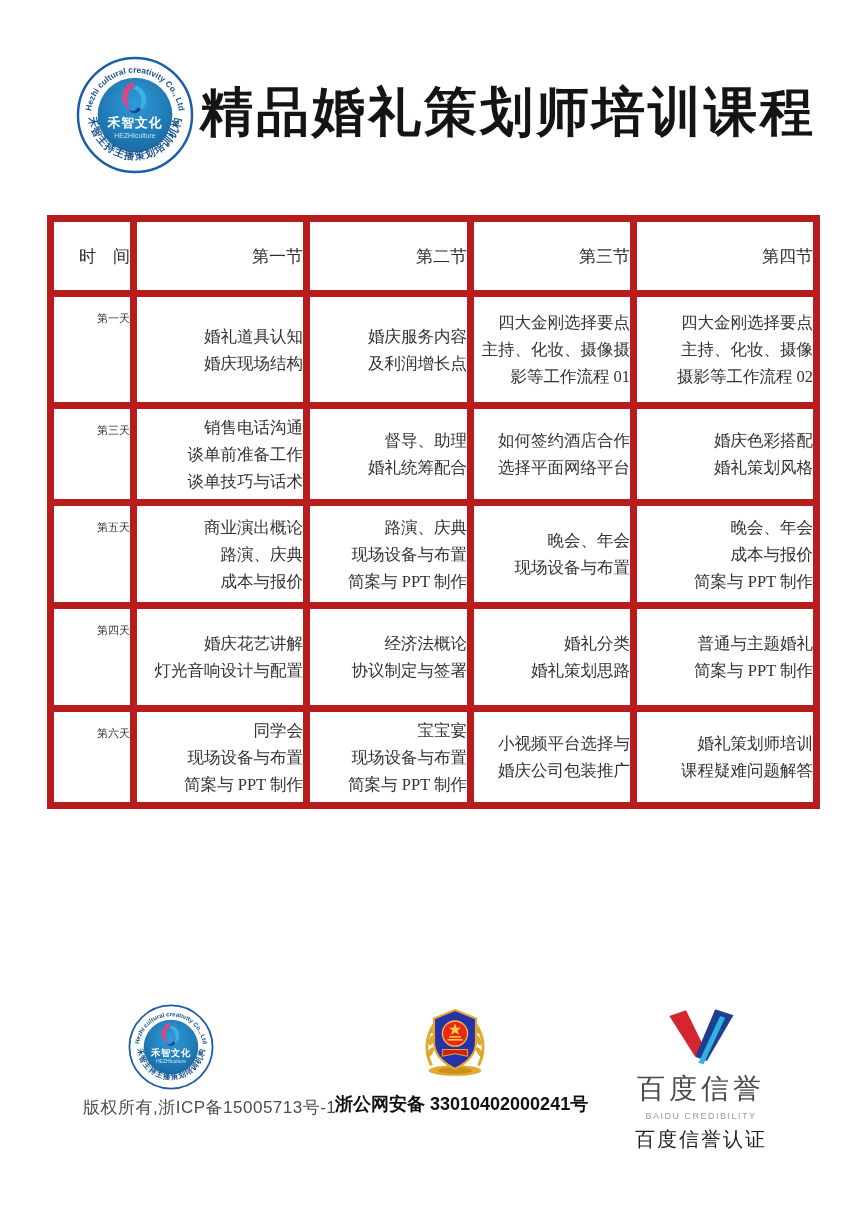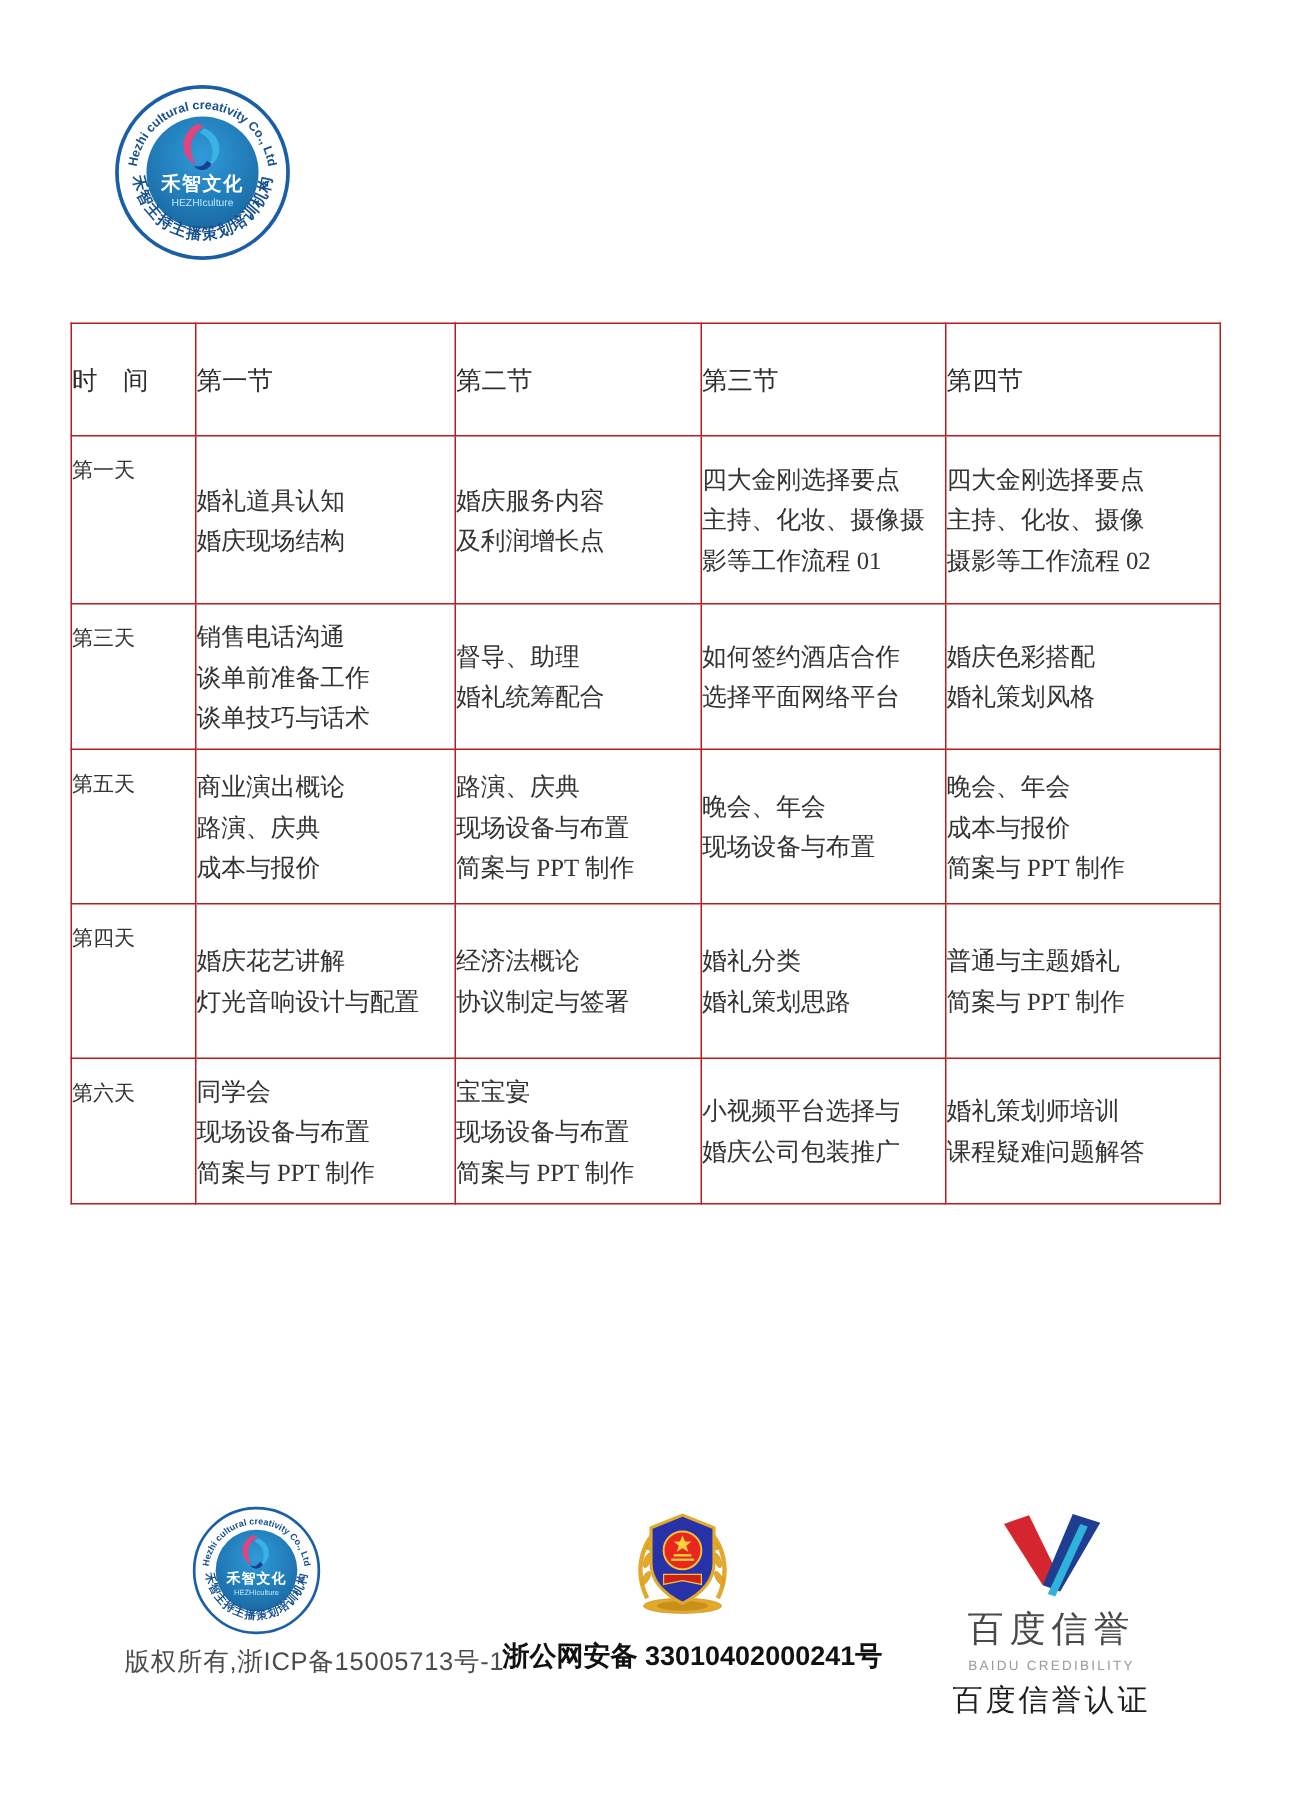--- a/index.html
+++ b/index.html
@@ -20,40 +20,40 @@
     font-size: 53px; font-weight: 700; letter-spacing: 3px;
     color: #141414; white-space: nowrap; line-height: 56px;
   }
   
   table.course-table {
     position: absolute; left: 47px; top: 215px; width: 766px;
     border-collapse: collapse; table-layout: fixed;
     font-family: "Liberation Serif", "DejaVu Serif", serif;
     color: #333333;
   }
-  .course-table th, .course-table td { border: 1px solid #b91c1c; text-align: left; }
+  .course-table th, .course-table td { border: 7px solid #b91c1c; text-align: right; }
   .course-table thead tr { height: 75px; }
   .course-table th { font-size: 17px; font-weight: 400; color: #2d2d2d; vertical-align: middle; }
-  .course-table td.day { vertical-align: top; padding-top: 14px; font-size: 14px; }
+  .course-table td.day { vertical-align: top; padding-top: 14px; font-size: 11px; }
   .course-table td.course { vertical-align: middle; font-size: 16.5px; }
   .course-table td.course div { line-height: 27px; }
   
   .hezhi-logo-sm { position: absolute; left: 128px; top: 1004px; width: 86px; height: 86px; }
   .icp-text {
     position: absolute; left: 83px; top: 1096px; width: 260px;
     font-size: 17px; color: #4c4c4c; letter-spacing: 0.5px; white-space: nowrap;
   }
   .police-badge { position: absolute; left: 413px; top: 1000px; width: 84px; height: 84px; }
   .police-text {
     position: absolute; left: 335px; top: 1092px; width: 240px; text-align: left;
     font-size: 18px; font-weight: 700; color: #111111; white-space: nowrap;
   }
   .baidu-block { position: absolute; left: 631px; top: 1006px; width: 140px; text-align: center; }
   .baidu-v { width: 78px; height: 60px; display: block; margin: 0 auto; }
-  .baidu-cn { font-size: 24px; color: #4a4a4a; letter-spacing: 4px; margin-top: 4px; }
+  .baidu-cn { font-size: 28px; color: #4a4a4a; letter-spacing: 4px; margin-top: 4px; }
   .baidu-en { font-size: 9px; color: #9a9a9a; letter-spacing: 1.5px; margin-top: 3px; }
   .baidu-cert { font-size: 20px; color: #1e1e1e; letter-spacing: 2px; margin-top: 5px; }
   
   .logo-cn  { font-size: 13px; font-weight: 700; fill: #ffffff; letter-spacing: 1px; font-family: "Liberation Sans", sans-serif; }
   .logo-en  { font-size: 7px; fill: #b9e7fa; font-family: "Liberation Sans", sans-serif; }
   .logo-arc-top    { font-size: 8.5px; font-weight: 700; fill: #17508f; font-family: "Liberation Sans", sans-serif; }
   .logo-arc-bottom { font-size: 10.5px; font-weight: 700; fill: #17508f; letter-spacing: 1px; font-family: "Liberation Sans", sans-serif; }
 </style>
 </head>
 <body>
@@ -75,20 +75,21 @@
       <path d="M57 27 C45 32 43 49 56 55 C50 47 51 34 61 29 Z" fill="#e0457e"></path>
       <path d="M61 30 C73 34 76 50 63 57 C69 49 68 37 58 33 Z" fill="#3ab2e4"></path>
       <path d="M63 52 C61 56 57 57 54 55 C57 60 64 59 66 54 Z" fill="#1b3f8f"></path>
     </g>
     <text x="60" y="72" text-anchor="middle" class="logo-cn">禾智文化</text>
     <text x="60" y="83" text-anchor="middle" class="logo-en">HEZHIculture</text>
     <text class="logo-arc-top" text-anchor="middle"><textPath href="#arcTopA" startOffset="50%">Hezhi cultural creativity Co., Ltd</textPath></text>
     <text class="logo-arc-bottom" text-anchor="middle"><textPath href="#arcBottomA" startOffset="50%">禾智主持主播策划培训机构</textPath></text>
   </svg>
 
+  <h1 class="page-title">精品婚礼策划师培训课程</h1>
 
   <table class="course-table">
     <colgroup>
       <col style="width:83px">
         <col style="width:173px">
         <col style="width:164px">
         <col style="width:163px">
         <col style="width:183px">
     </colgroup>
     <thead>

